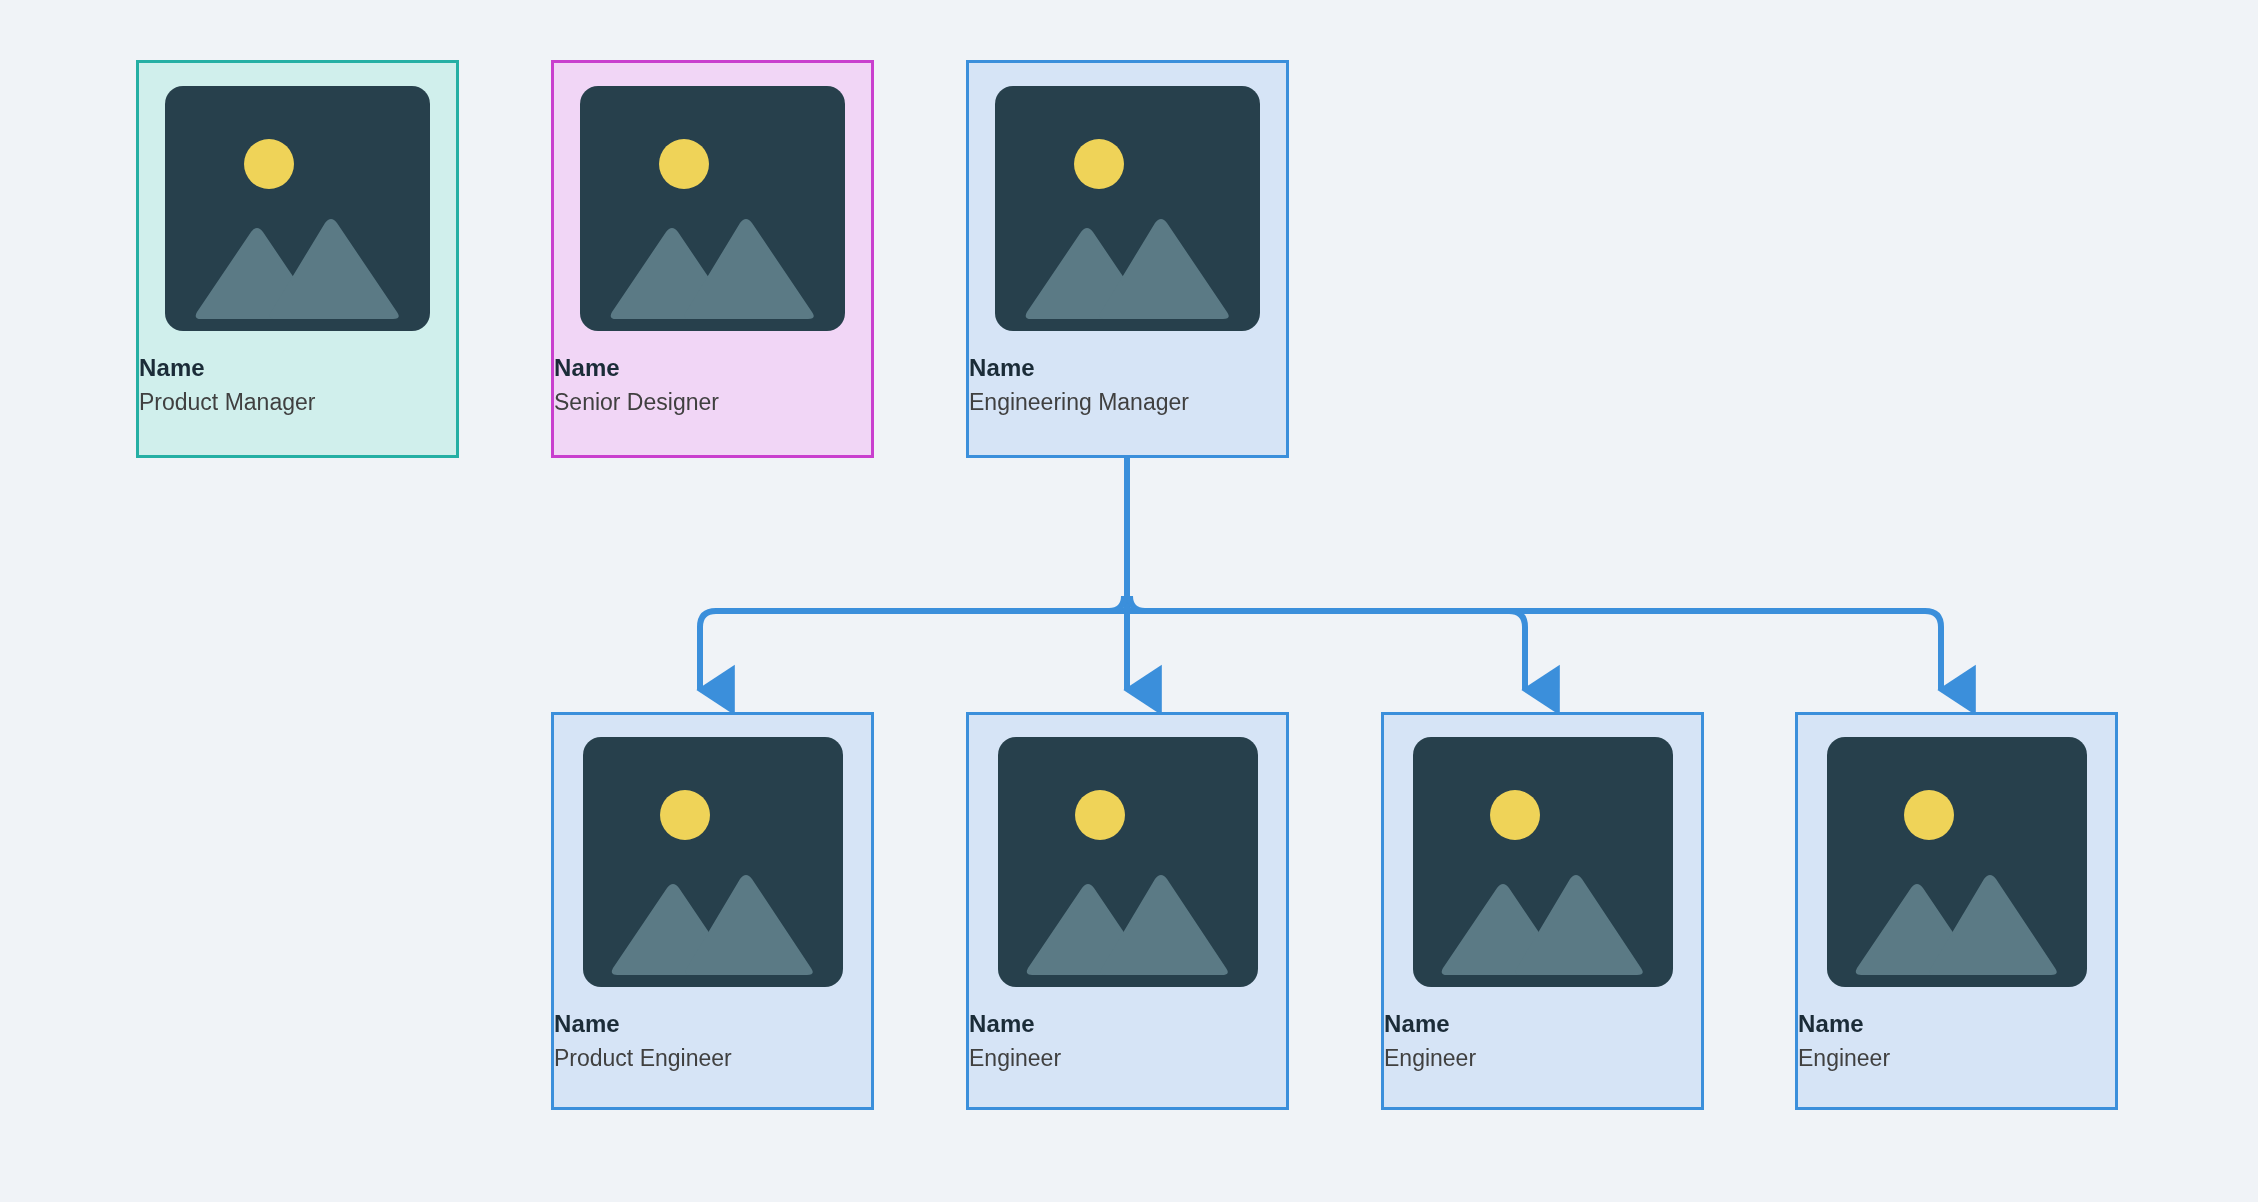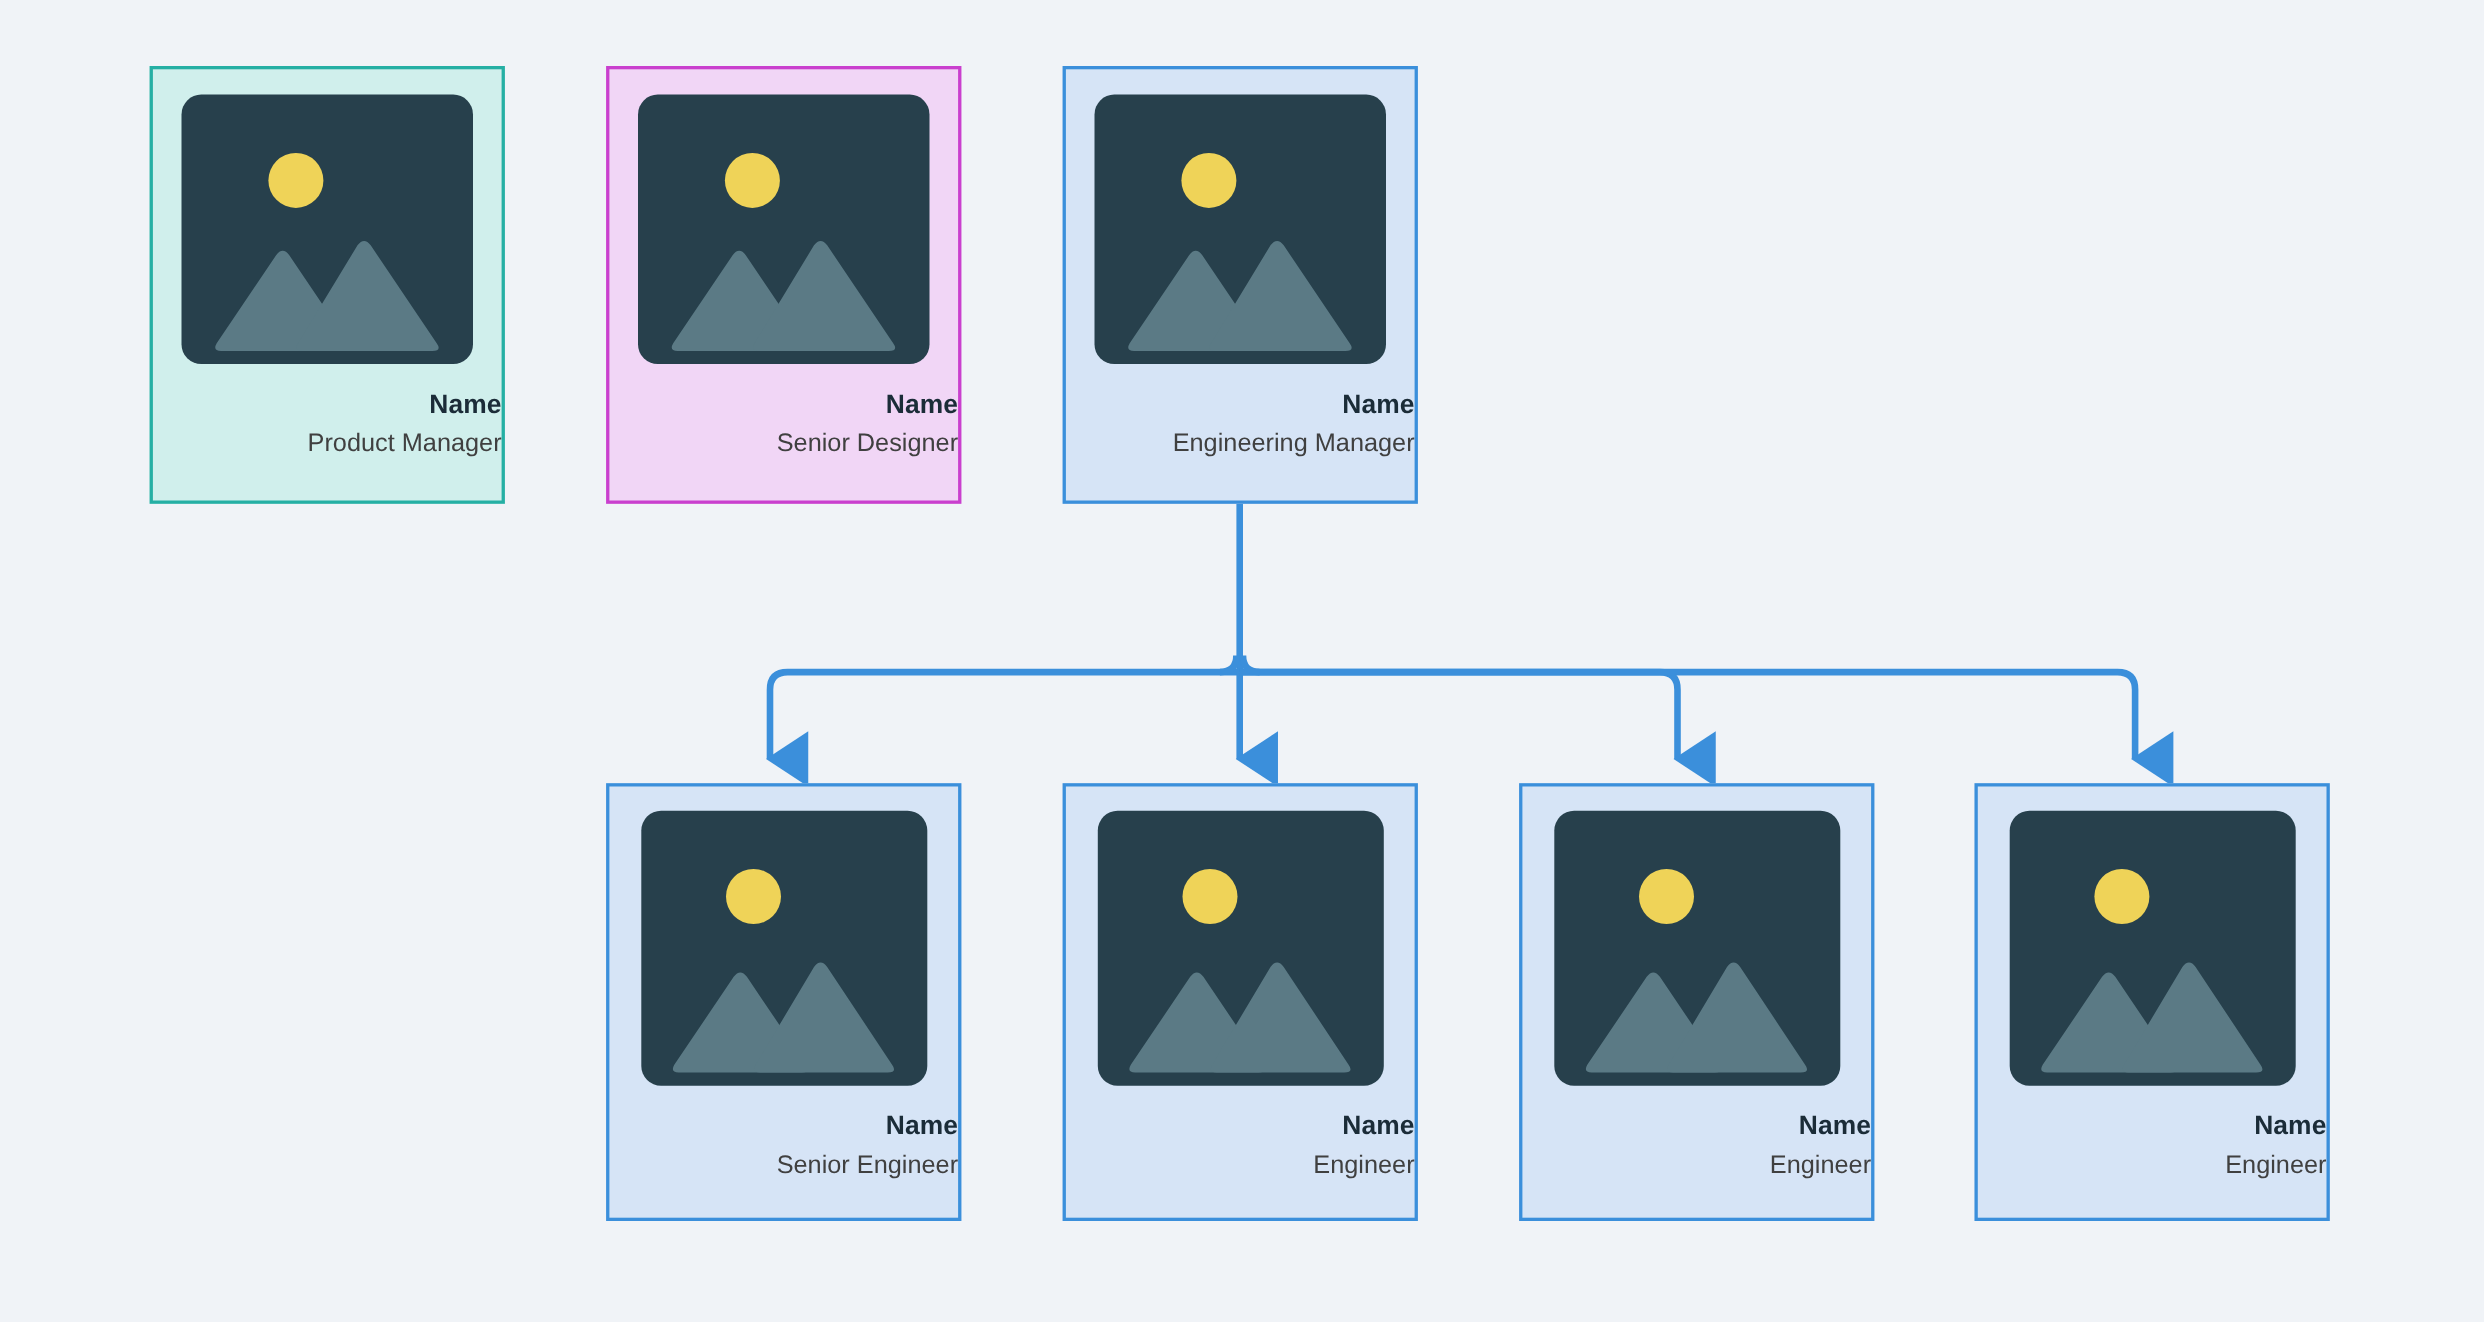--- a/index.html
+++ b/index.html
@@ -58,21 +58,21 @@
 
   .photo-mountains {
     position: absolute;
     left: 0;
     bottom: 0;
     width: 100%;
   }
 
   .card-text {
     width: 100%;
-    text-align: right;
+    text-align: left;
     box-sizing: border-box;
   }
 
   .card-name {
     font-weight: bold;
     color: #1B2C38;
     letter-spacing: .1px;
   }
 
   .card-role {
@@ -159,21 +159,21 @@
   <div class="node-card row-bottom" style="left:551px; top:712px; width:323px; height:398px; border-color:#3B8FDB; background:#D6E4F6;">
     <div class="card-photo" style="width:260px; height:250px; margin-top:22px;">
       <div class="photo-sun" style="width:50px; height:50px; left:77px; top:53px;"></div>
       <svg class="photo-mountains" viewBox="0 0 260 130" preserveAspectRatio="none" style="height:130px;">
         <path d="M34,118 Q26,118 30,111 L84,31 Q90,23 96,31 L150,111 Q155,118 146,118 Z" fill="#5B7A85"></path>
         <path d="M108,118 Q100,118 104,111 L157,22 Q163,14 169,22 L228,111 Q233,118 224,118 Z" fill="#5B7A85"></path>
       </svg>
     </div>
     <div class="card-text" style="margin-top:22px;">
       <div class="card-name">Name</div>
-      <div class="card-role">Senior Engineer</div>
+      <div class="card-role">Product Engineer</div>
     </div>
   </div>
 
   <div class="node-card row-bottom" style="left:966px; top:712px; width:323px; height:398px; border-color:#3B8FDB; background:#D6E4F6;">
     <div class="card-photo" style="width:260px; height:250px; margin-top:22px;">
       <div class="photo-sun" style="width:50px; height:50px; left:77px; top:53px;"></div>
       <svg class="photo-mountains" viewBox="0 0 260 130" preserveAspectRatio="none" style="height:130px;">
         <path d="M34,118 Q26,118 30,111 L84,31 Q90,23 96,31 L150,111 Q155,118 146,118 Z" fill="#5B7A85"></path>
         <path d="M108,118 Q100,118 104,111 L157,22 Q163,14 169,22 L228,111 Q233,118 224,118 Z" fill="#5B7A85"></path>
       </svg>

